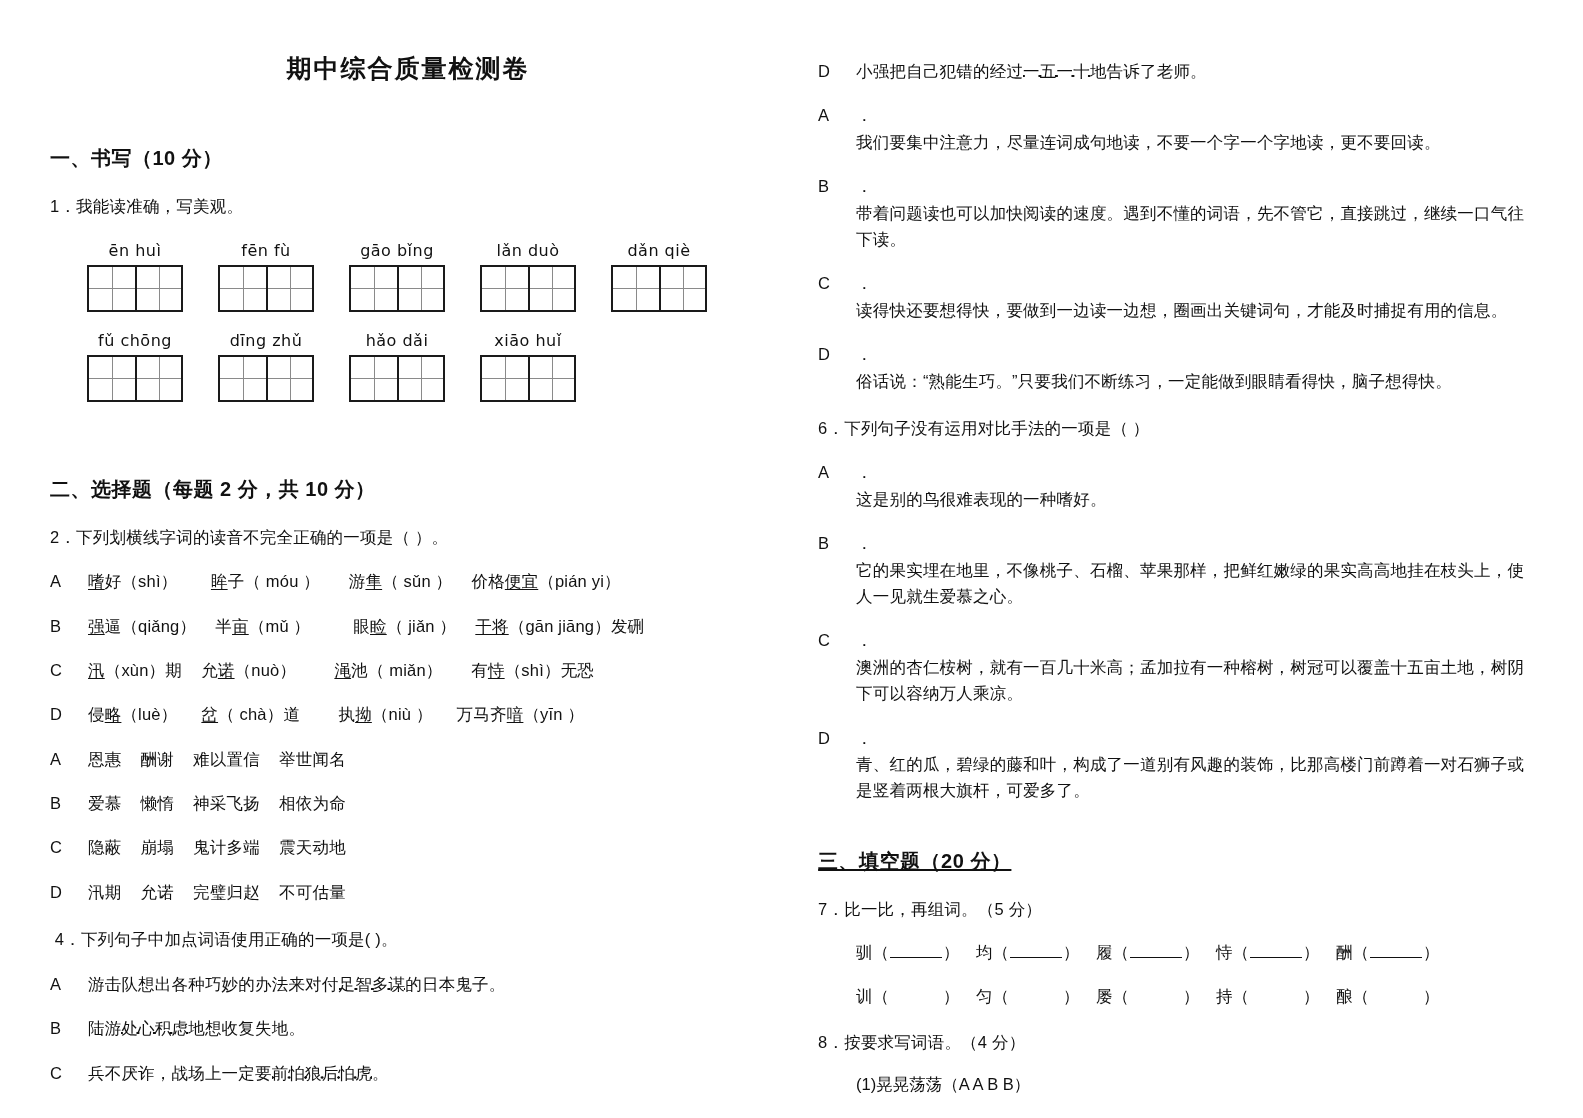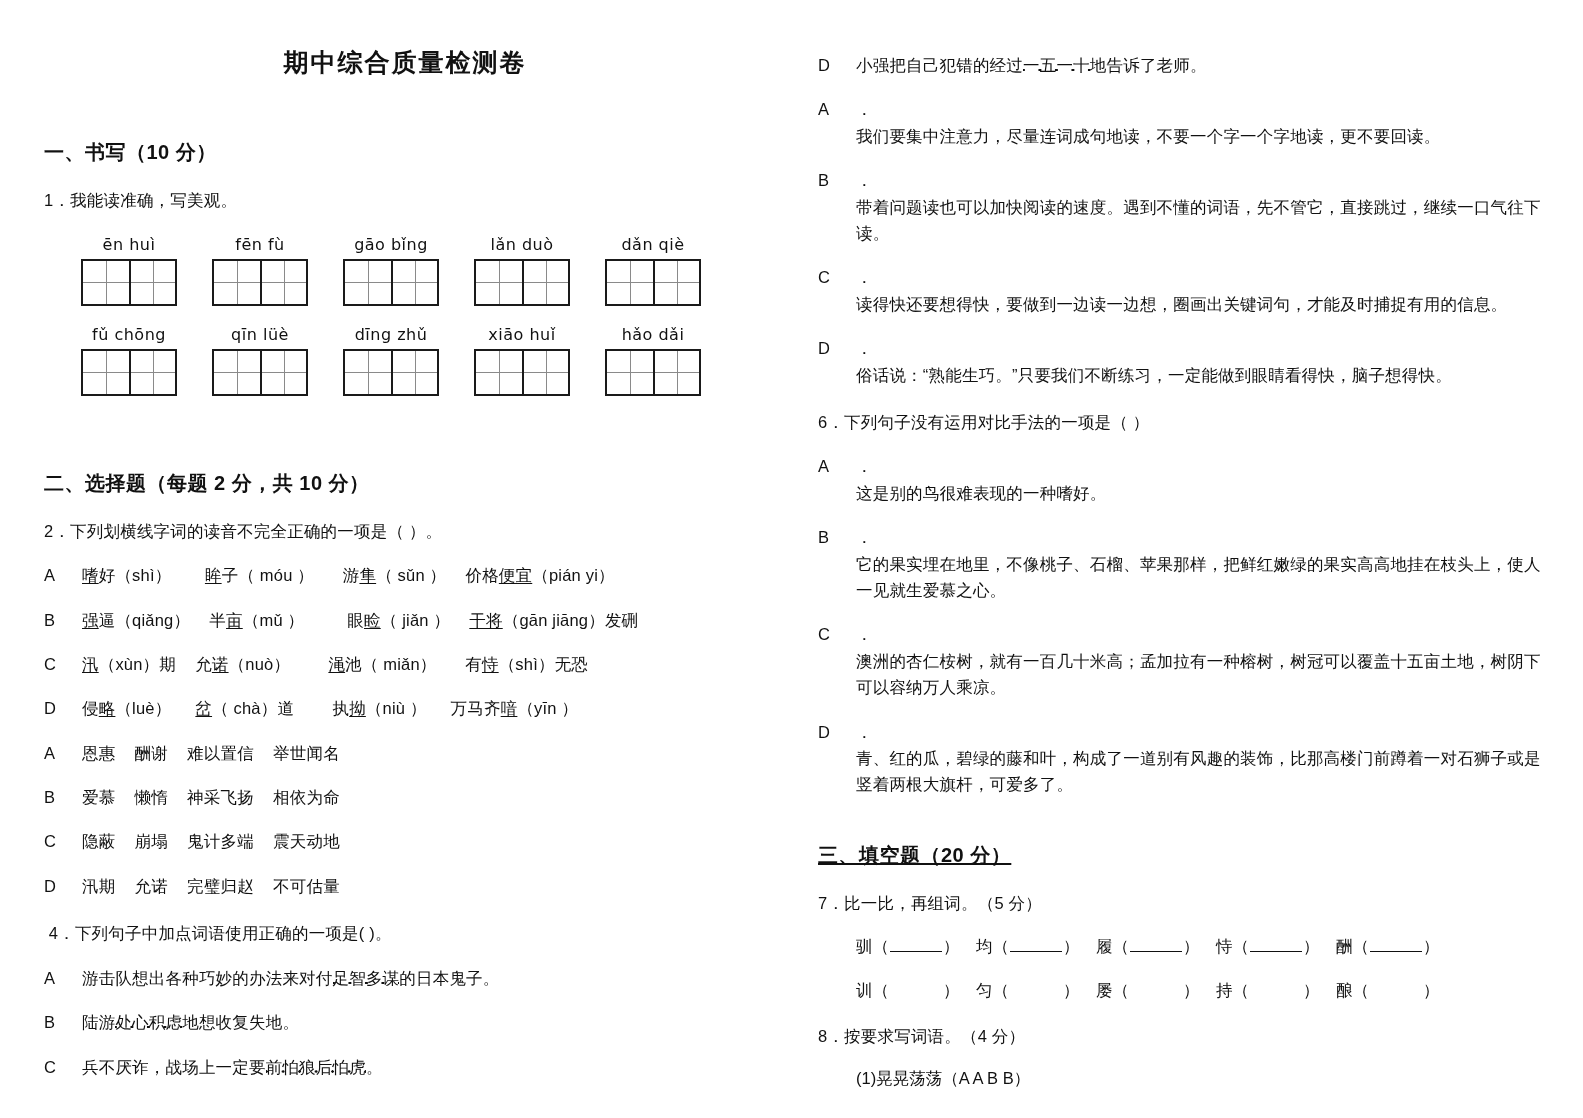--- a/index.html
+++ b/index.html
@@ -13,21 +13,21 @@
     font-family: "Liberation Sans", "DejaVu Sans", sans-serif;
     color: #111;
     position: relative;
     overflow: hidden;
   }
   .page {
     width: 1583px;
     height: 1118px;
     position: relative;
     box-sizing: border-box;
-    padding: 0;
+    padding: 6px;
   }
   .columns {
     display: flex;
     width: 100%;
     height: 100%;
     box-sizing: border-box;
   }
   .col {
     box-sizing: border-box;
   }
@@ -226,42 +226,35 @@
 
         <div class="pin-row">
           <div class="pin-cell">
             <div class="pin-text">fǔ chōng</div>
             <div class="tzg">
                 <div class="cellbox"></div>
                 <div class="cellbox"></div>
               </div>
           </div>
           <div class="pin-cell">
-            <div class="pin-text">qīn lüè</div>
-            <div class="tzg">
-                <div class="cellbox"></div>
-                <div class="cellbox"></div>
-              </div>
-          </div>
-          <div class="pin-cell">
             <div class="pin-text">dīng zhǔ</div>
             <div class="tzg">
                 <div class="cellbox"></div>
                 <div class="cellbox"></div>
               </div>
           </div>
           <div class="pin-cell">
+            <div class="pin-text">hǎo dǎi</div>
+            <div class="tzg">
+                <div class="cellbox"></div>
+                <div class="cellbox"></div>
+              </div>
+          </div>
+          <div class="pin-cell">
             <div class="pin-text">xiāo huǐ</div>
-            <div class="tzg">
-                <div class="cellbox"></div>
-                <div class="cellbox"></div>
-              </div>
-          </div>
-          <div class="pin-cell">
-            <div class="pin-text">hǎo dǎi</div>
             <div class="tzg">
                 <div class="cellbox"></div>
                 <div class="cellbox"></div>
               </div>
           </div>
         </div>
       </div>
 
       <div class="section-head">二、选择题（每题 2 分，共 10 分）</div>
 

